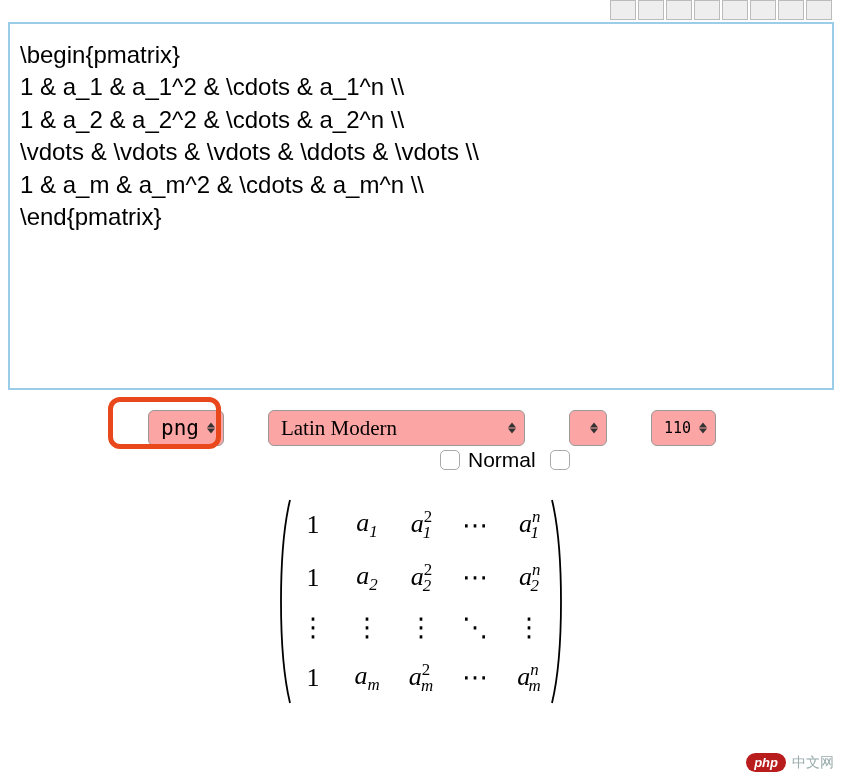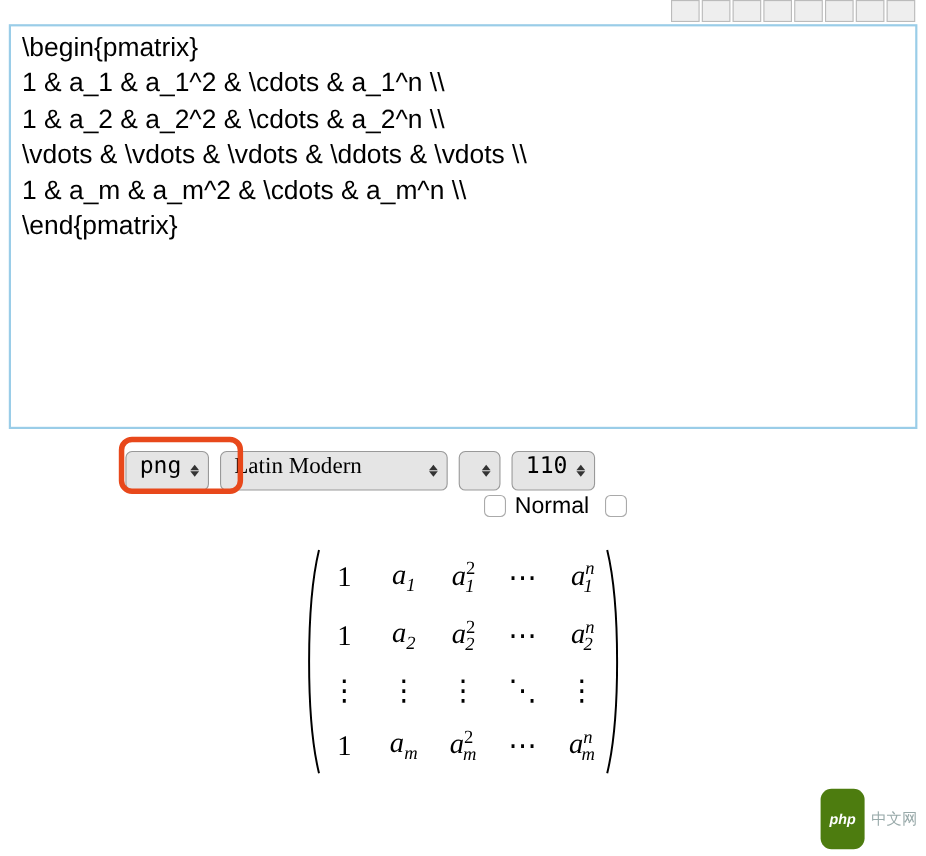--- a/index.html
+++ b/index.html
@@ -31,53 +31,54 @@
       color: #888;
     }
     .editor-box {
       position: absolute;
       top: 22px;
       left: 8px;
       right: 8px;
       height: 368px;
       border: 2px solid #9acde8;
       background: #fff;
-      padding: 4px 10px;
+      padding: 15px 10px;
       font-family: -apple-system, BlinkMacSystemFont, "Segoe UI", Helvetica, Arial, sans-serif;
       font-size: 24px;
       line-height: 1.35;
       color: #000;
       white-space: pre-wrap;
       overflow: hidden;
     }
     .controls-row {
       position: absolute;
       top: 404px;
       left: 0;
       right: 0;
       display: flex;
       align-items: center;
       gap: 10px;
       padding: 6px 10px 6px 114px;
     }
     .select-wrap {
       position: relative;
       display: inline-flex;
-      align-items: flex-start;
+      align-items: center;
       border: 1.5px solid #999;
       border-radius: 6px;
-      background: #e5e5e5;
+      background: #fca5a5;
       height: 36px;
       padding: 0 24px 0 12px;
       font-size: 21px;
       font-family: "Menlo", "Consolas", monospace;
-    }
-    .select-wrap.font-sel { font-family: "Georgia", serif; font-size: 21px; width: 207px; }
+      margin-left: 34px;
+    }
+    .select-wrap.font-sel { font-family: "Georgia", serif; font-size: 21px; width: 257px; }
     .select-wrap.size-sel { font-family: -apple-system, sans-serif; font-size: 21px; }
-    .select-wrap.zoom-sel { font-family: "Menlo", monospace; font-size: 21px; }
+    .select-wrap.zoom-sel { font-family: "Menlo", monospace; font-size: 15px; }
     .select-arrow {
       position: absolute;
       right: 8px;
       top: 50%;
       transform: translateY(-50%);
       display: flex;
       flex-direction: column;
       gap: 1px;
     }
     .select-arrow .up { width:0; height:0; border-left:4px solid transparent; border-right:4px solid transparent; border-bottom:5px solid #333; }
@@ -152,24 +153,24 @@
       position: absolute;
       bottom: 6px;
       right: 8px;
       display: flex;
       align-items: center;
       gap: 6px;
       font-size: 14px;
       color: #9aa;
     }
     .watermark .badge {
-      background: #4d7c0f;
+      background: #b91c1c;
       color: #fff;
       border-radius: 10px;
-      padding: 20px 8px;
+      padding: 2px 8px;
       font-weight: bold;
       font-style: italic;
       font-size: 13px;
     }
   </style>
 </head>
 <body>
 
 <div class="top-toolbar">
   <div class="tool-btn"></div>

